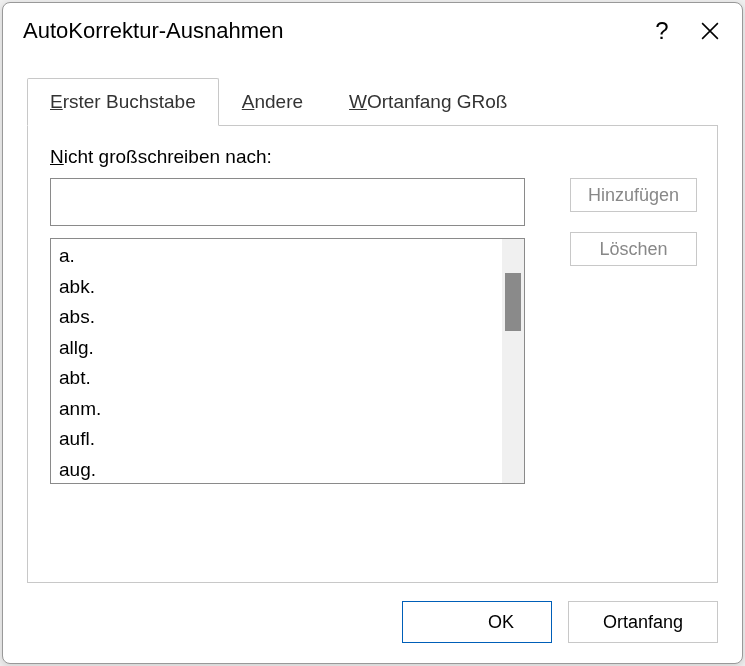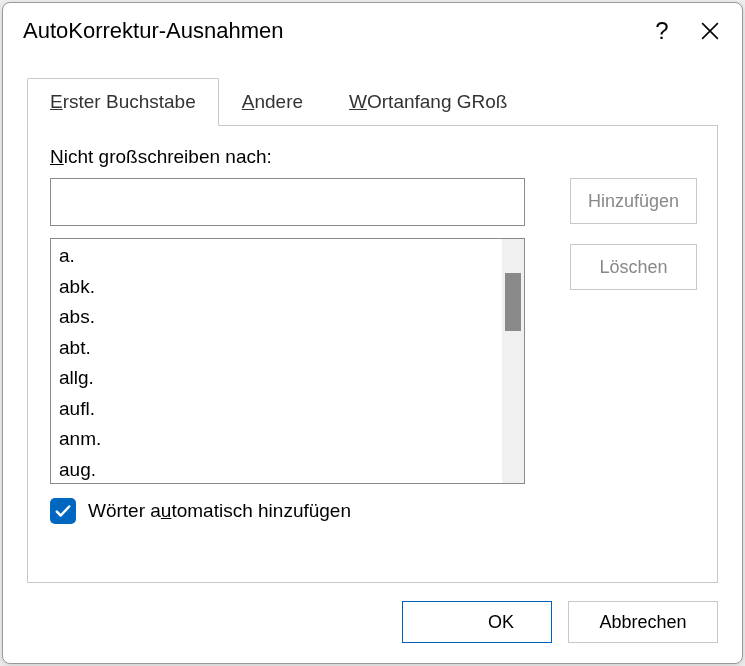--- a/index.html
+++ b/index.html
@@ -58,21 +58,21 @@
     }
     .listbox .item { padding: 1px 8px; line-height: 1.5; }
     .scrollbar {
       position: absolute; right: 1px; top: 1px; bottom: 1px; width: 22px; background: #f0f0f0;
     }
     .scrollthumb {
       position: absolute; left: 3px; right: 3px; top: 34px; height: 58px; background: #8a8a8a;
     }
 
     .side-btn {
-      height: 46px; border: 1px solid #c8c8c8; background: #fff; color: #888;
+      height: 34px; border: 1px solid #c8c8c8; background: #fff; color: #888;
       font-size: 18px; display: flex; align-items: center; justify-content: center; margin-left: 21px;
     }
 
     .checkbox-row { display: flex; align-items: center; gap: 12px; margin-top: 14px; }
     .checkbox {
       width: 26px; height: 26px; border-radius: 5px; background: #0067c0;
       display: flex; align-items: center; justify-content: center;
     }
     .checkbox svg { width: 18px; height: 18px; }
     .checkbox-label { font-size: 19px; color: #000; }
@@ -125,50 +125,40 @@
       </div>
 
       <div class="row">
         <div class="col-left">
           <input type="text" class="textinput" value="" style="">
           <div class="listbox-wrap">
             <div class="listbox">
               <div class="item">a.</div>
               <div class="item">abk.</div>
               <div class="item">abs.</div>
+              <div class="item">allg.</div>
               <div class="item">abt.</div>
-              <div class="item">allg.</div>
+              <div class="item">anm.</div>
               <div class="item">aufl.</div>
-              <div class="item">anm.</div>
               <div class="item">aug.</div>
             </div>
             <div class="scrollbar">
               <div class="scrollthumb"></div>
             </div>
           </div>
         </div>
         <div class="col-right">
           <button class="side-btn">Hinzufügen</button>
           <button class="side-btn">Löschen</button>
         </div>
       </div>
 
-      <div class="checkbox-row">
-        <div class="checkbox">
-          <svg viewBox="0 0 16 16">
-              <path d="M2.5 8.5 L6 12 L13.5 4" stroke="#fff" stroke-width="2.2" fill="none" stroke-linecap="round" stroke-linejoin="round"></path>
-            </svg>
-        </div>
-        <div class="checkbox-label">
-          <span>Wörter a</span><span class="ul">u</span><span>tomatisch hinzufügen</span>
-        </div>
-      </div>
 
     </div>
 
   </div>
 
   <div class="footer">
     <button class="footer-btn primary">OK</button>
-    <button class="footer-btn">Abbrechen</button>
+    <button class="footer-btn">Ortanfang</button>
   </div>
 
 </div>
 
 </body></html>

